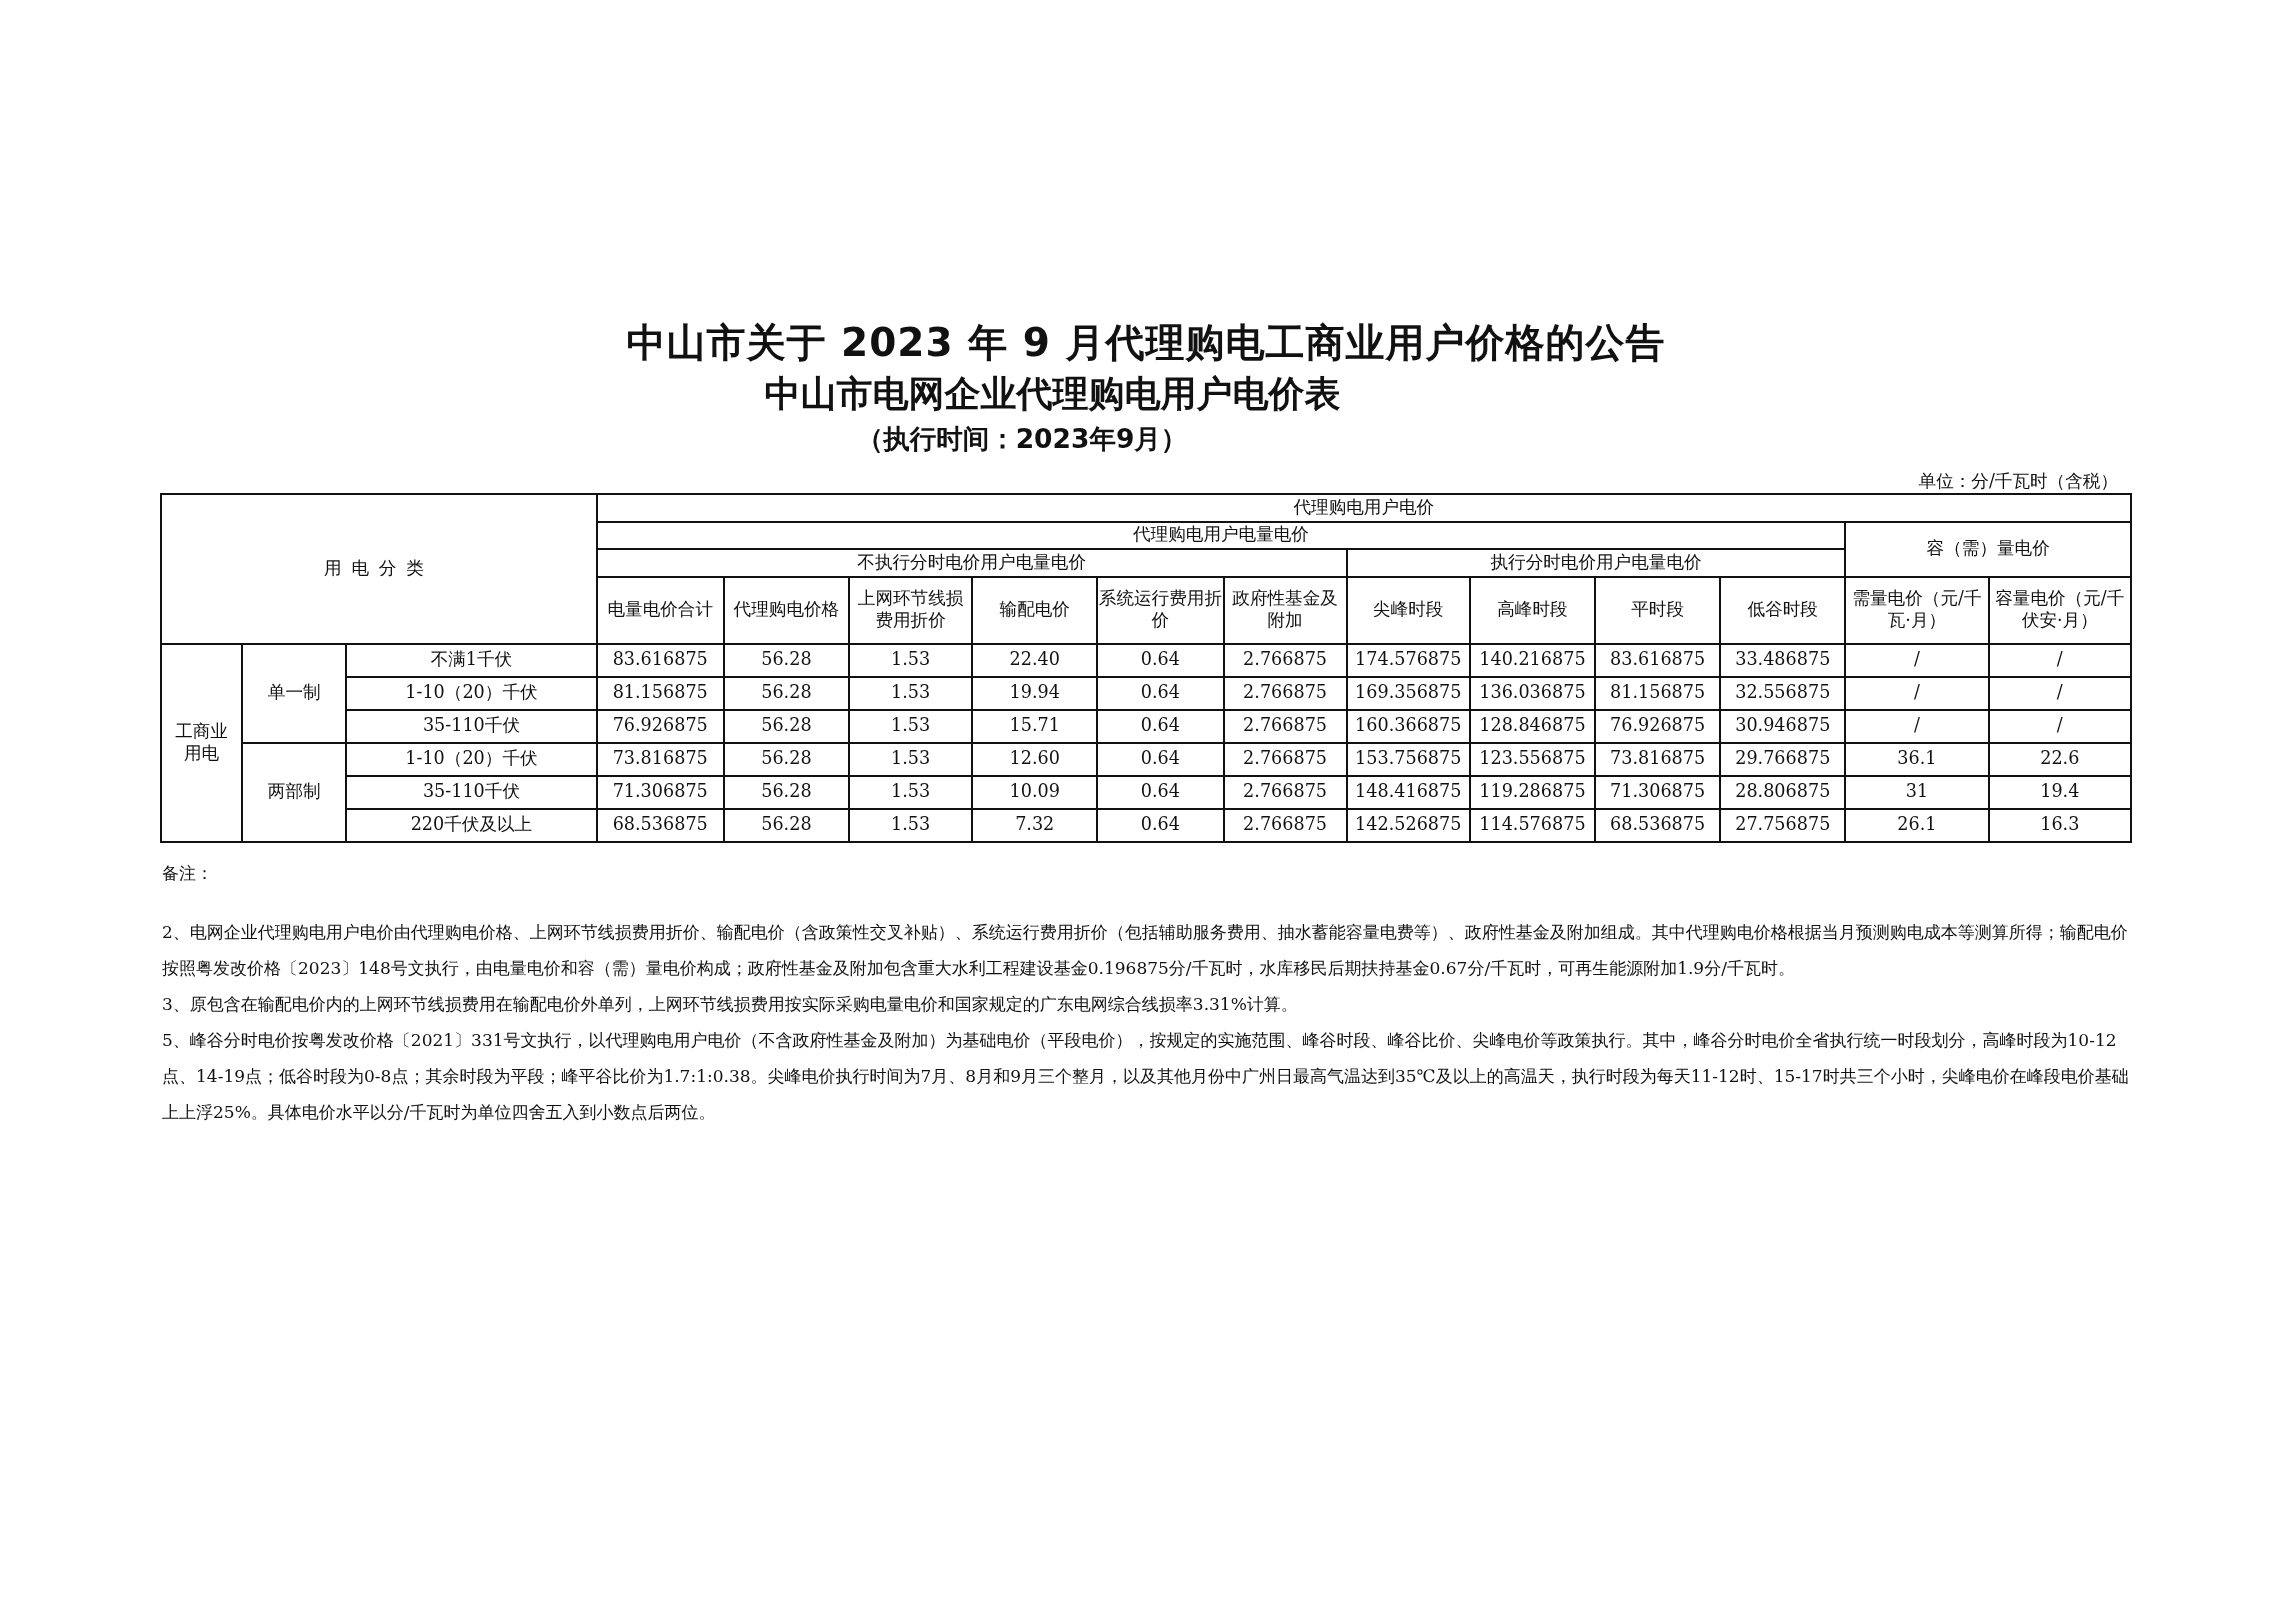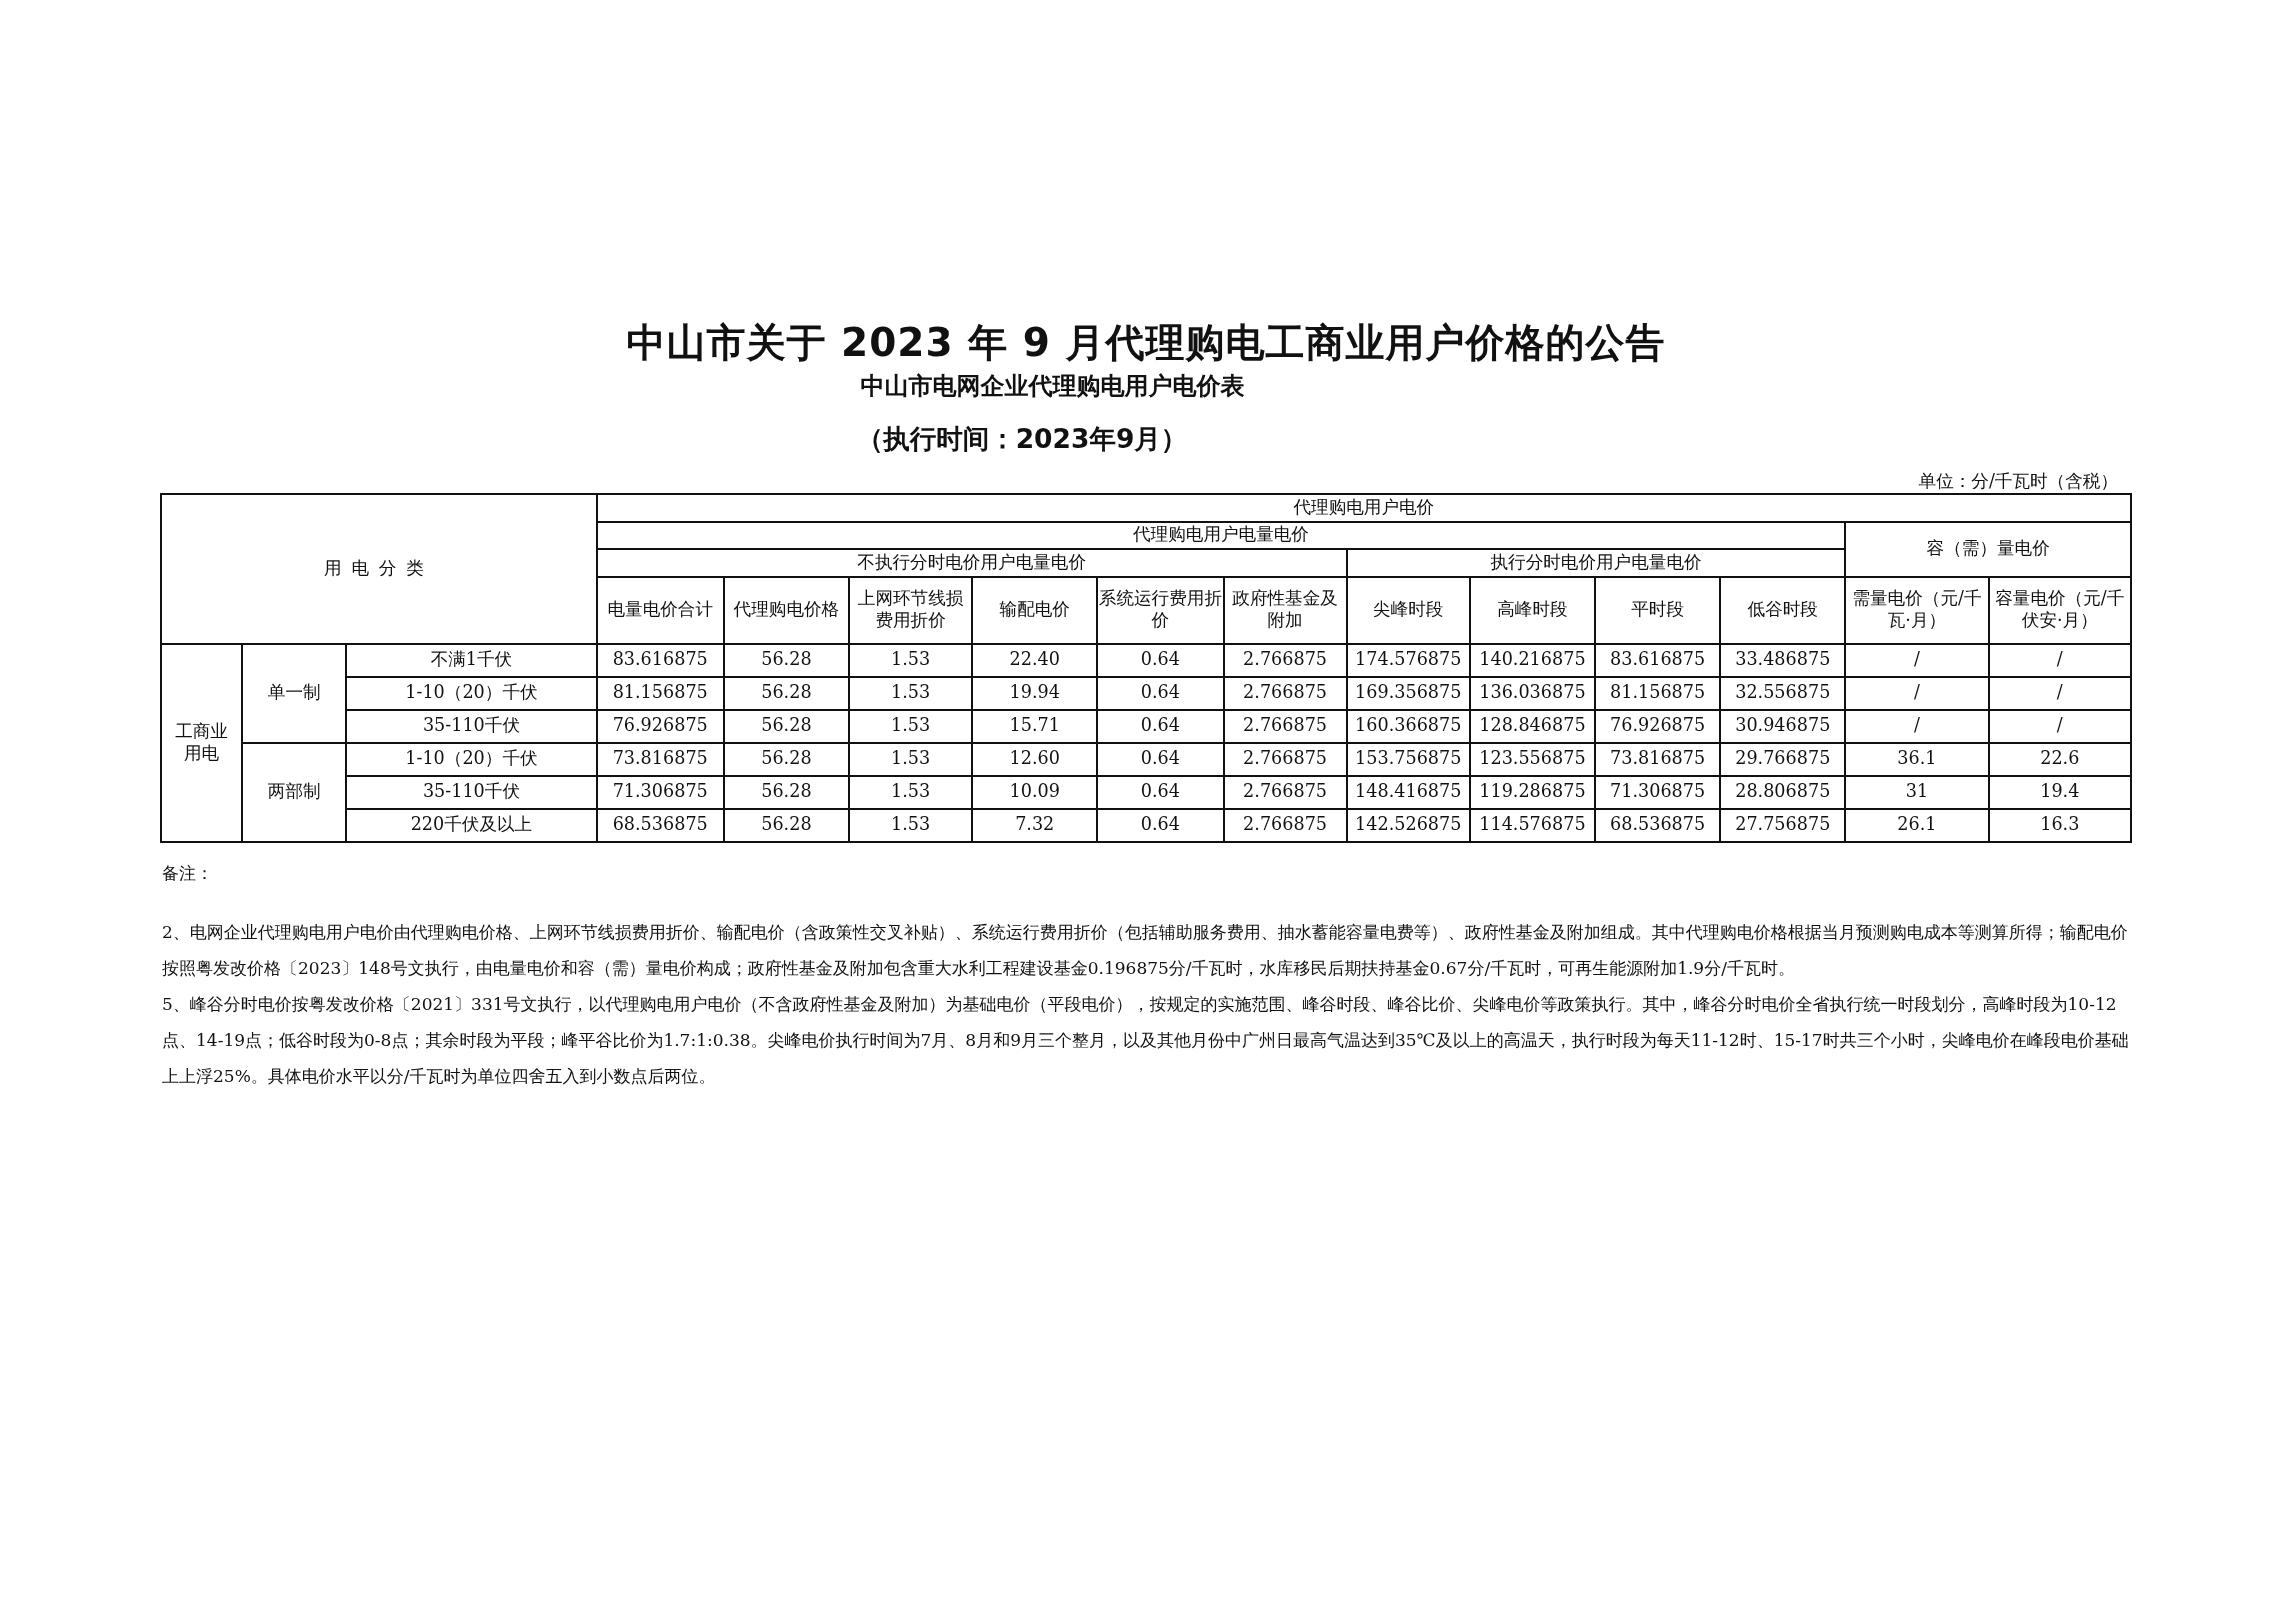--- a/index.html
+++ b/index.html
@@ -1,21 +1,21 @@
 <!DOCTYPE html>
 <html><head>
 <meta charset="utf-8">
 <style>
   html, body { margin: 0; padding: 0; background: #ffffff; }
   body { width: 2292px; height: 1620px; position: relative; overflow: hidden;
          font-family: "DejaVu Serif", "Liberation Serif", serif; color: #111; }
   .title { position: absolute; left: 0; width: 2292px; top: 306px; text-align: center;
            font-family: "DejaVu Sans", "Liberation Sans", sans-serif; font-size: 39px; font-weight: bold; letter-spacing: 1px; margin-top: 10px; }
   .subtitle { position: absolute; left: 0; width: 2105px; top: 370px; text-align: center;
-           font-family: Liberation Mono, monospace; font-size: 24px; font-weight: bold; }
+           font-family: Liberation Mono, monospace; font-size: 36px; font-weight: bold; }
   .period { position: absolute; left: 0; width: 2044px; top: 421px; text-align: center;
            font-family: "DejaVu Sans", "Liberation Sans", sans-serif; font-size: 26.5px; font-weight: bold; }
   .unit { position: absolute; right: 174px; top: 469px; font-size: 17.6px; }
   table.price { position: absolute; left: 160px; top: 493px; border-collapse: collapse; table-layout: fixed;
                 width: 1972px; font-size: 17.6px; }
   table.price td { border: 2.5px solid #111; text-align: center; vertical-align: middle; padding: 0; line-height: 1.25; }
   table.price tr.h1 td, table.price tr.h2 td, table.price tr.h3 td { height: 25.5px; }
   table.price tr.h4 td { height: 65px; }
   table.price tr.data td { height: 31px; }
   .left-head { letter-spacing: 9.8px; border-radius: 22px; }
@@ -169,15 +169,16 @@
     <td>27.756875</td>
     <td>26.1</td>
     <td>16.3</td>
   </tr>
 </tbody>
   </table>
 
 <div class="notes">
   <p class="remark">备注：</p>
   <p>2、电网企业代理购电用户电价由代理购电价格、上网环节线损费用折价、输配电价（含政策性交叉补贴）、系统运行费用折价（包括辅助服务费用、抽水蓄能容量电费等）、政府性基金及附加组成。其中代理购电价格根据当月预测购电成本等测算所得；输配电价按照粤发改价格〔2023〕148号文执行，由电量电价和容（需）量电价构成；政府性基金及附加包含重大水利工程建设基金0.196875分/千瓦时，水库移民后期扶持基金0.67分/千瓦时，可再生能源附加1.9分/千瓦时。</p>
+  <p>3、原包含在输配电价内的上网环节线损费用在输配电价外单列，上网环节线损费用按实际采购电量电价和国家规定的广东电网综合线损率3.31%计算。</p>
   <p>5、峰谷分时电价按粤发改价格〔2021〕331号文执行，以代理购电用户电价（不含政府性基金及附加）为基础电价（平段电价），按规定的实施范围、峰谷时段、峰谷比价、尖峰电价等政策执行。其中，峰谷分时电价全省执行统一时段划分，高峰时段为10-12点、14-19点；低谷时段为0-8点；其余时段为平段；峰平谷比价为1.7:1:0.38。尖峰电价执行时间为7月、8月和9月三个整月，以及其他月份中广州日最高气温达到35℃及以上的高温天，执行时段为每天11-12时、15-17时共三个小时，尖峰电价在峰段电价基础上上浮25%。具体电价水平以分/千瓦时为单位四舍五入到小数点后两位。</p>
 </div>
 
 
 </body></html>

